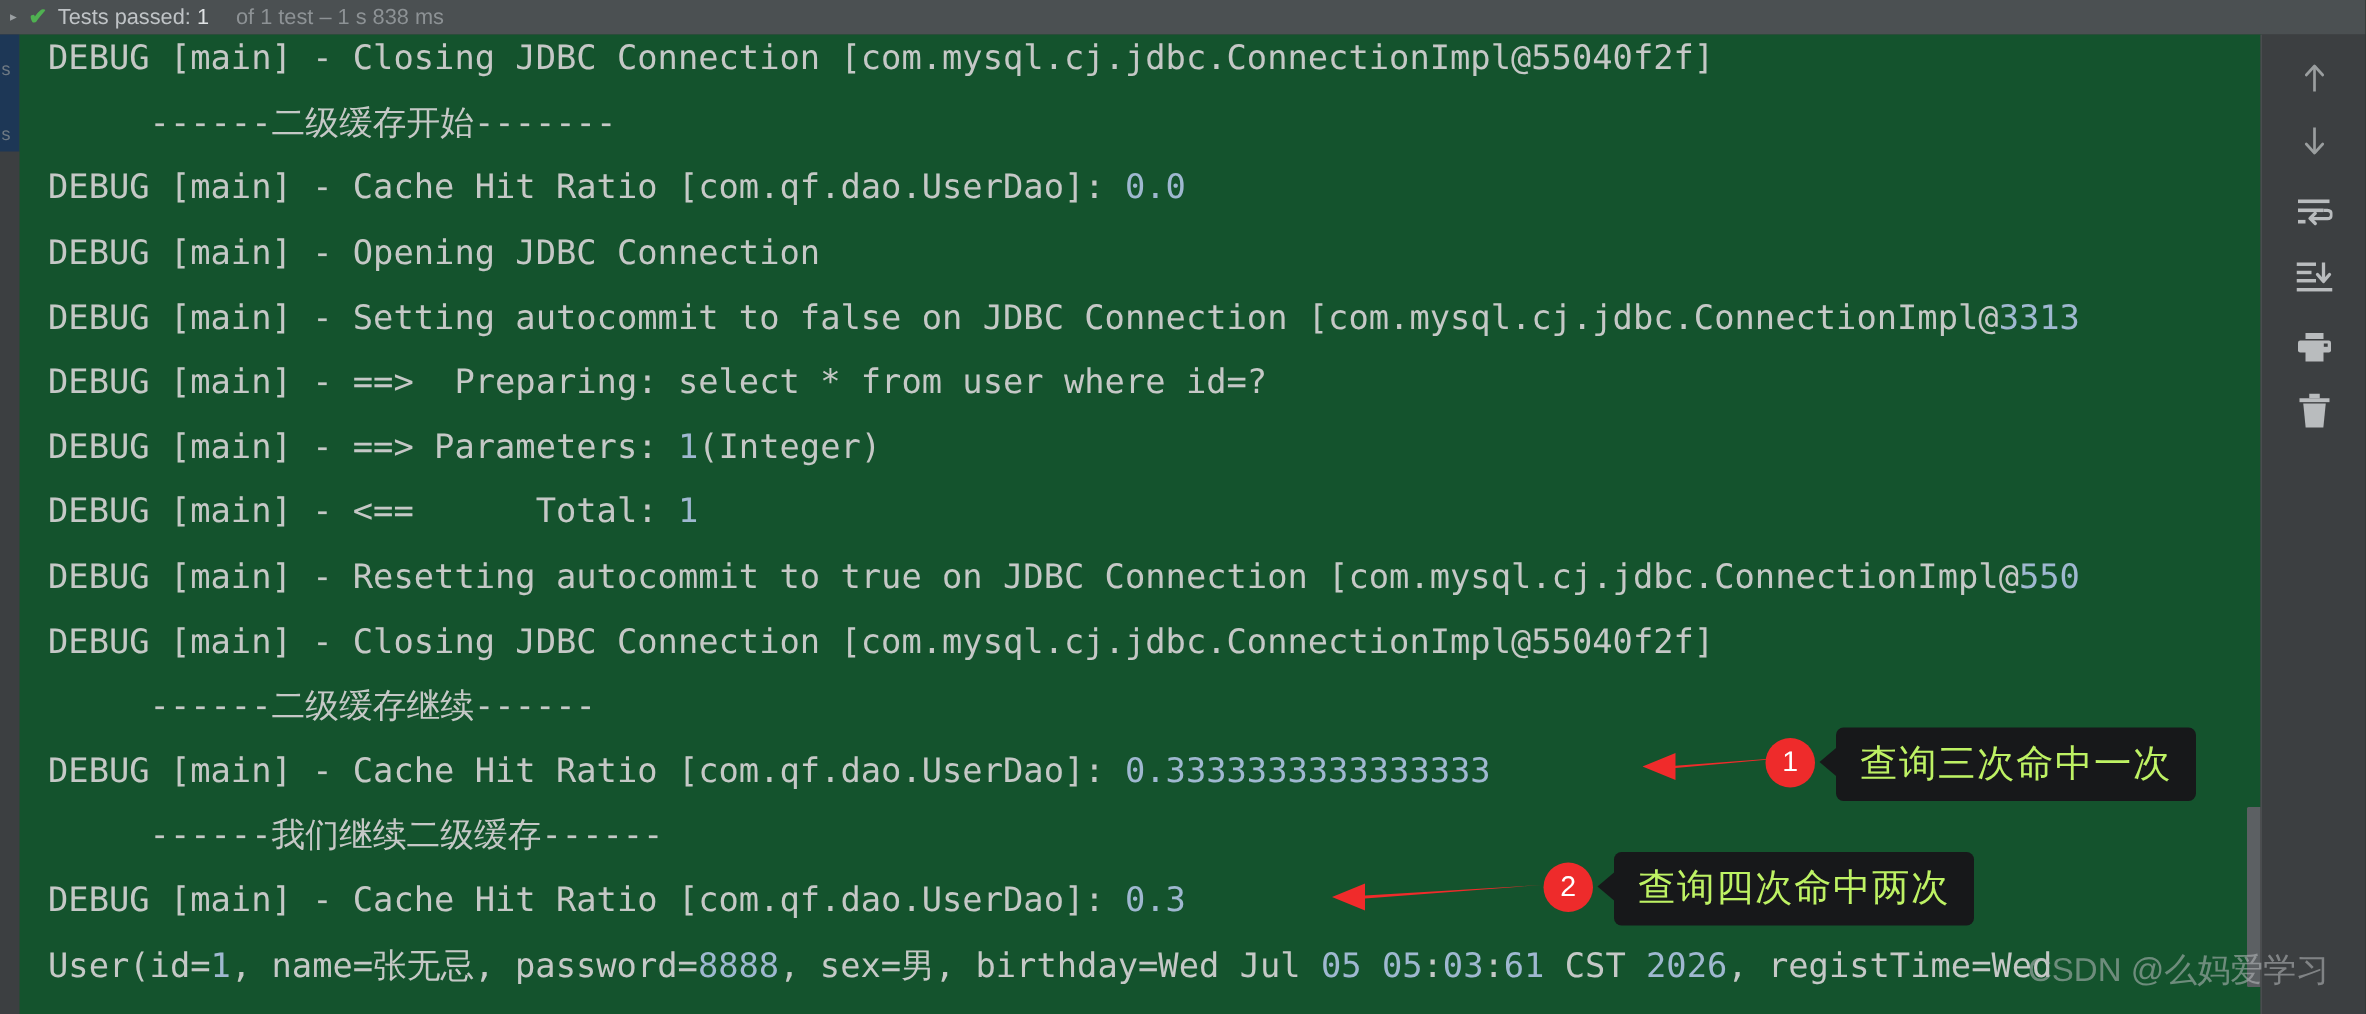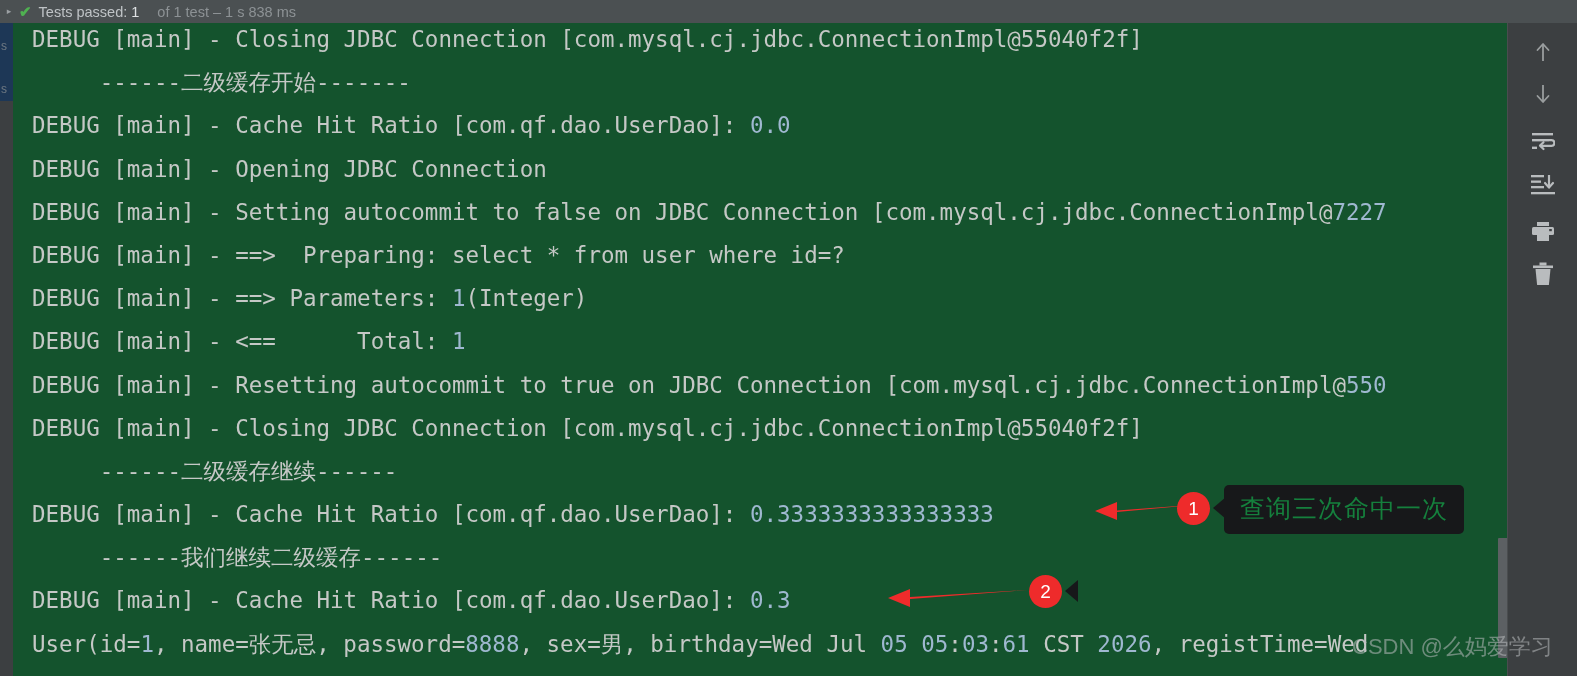--- a/index.html
+++ b/index.html
@@ -169,21 +169,21 @@
     font-family: "Liberation Sans", sans-serif;
     font-size: 19px;
     display: flex;
     align-items: center;
     justify-content: center;
     line-height: 1;
   }
   .callout {
     position: absolute;
     background: #17181a;
-    color: #15803d;
+    color: #bef264;
     font-family: "Liberation Sans", sans-serif;
     font-size: 25px;
     padding: 7px 16px 9px 16px;
     border-radius: 5px;
     white-space: nowrap;
     letter-spacing: 1px;
   }
   .callout-tail {
     position: absolute;
     width: 0; height: 0;
@@ -221,21 +221,21 @@
     <div class="gutter-ghost" style="top:16px;">s</div>
     <div class="gutter-ghost" style="top:59px;">s</div>
   </div>
 
   <div class="console">
     <div class="console-inner" id="console-inner">
         <div class="line">DEBUG [main] - Closing JDBC Connection [com.mysql.cj.jdbc.ConnectionImpl@55040f2f]</div>
         <div class="line">     ------二级缓存开始-------</div>
         <div class="line">DEBUG [main] - Cache Hit Ratio [com.qf.dao.UserDao]: <span class="tok-num">0.0</span></div>
         <div class="line">DEBUG [main] - Opening JDBC Connection</div>
-        <div class="line">DEBUG [main] - Setting autocommit to false on JDBC Connection [com.mysql.cj.jdbc.ConnectionImpl@<span class="tok-num">7227</span></div>
+        <div class="line">DEBUG [main] - Setting autocommit to false on JDBC Connection [com.mysql.cj.jdbc.ConnectionImpl@<span class="tok-num">3313</span></div>
         <div class="line">DEBUG [main] - ==&gt;  Preparing: select * from user where id=?</div>
         <div class="line">DEBUG [main] - ==&gt; Parameters: <span class="tok-num">1</span>(Integer)</div>
         <div class="line">DEBUG [main] - &lt;==      Total: <span class="tok-num">1</span></div>
         <div class="line">DEBUG [main] - Resetting autocommit to true on JDBC Connection [com.mysql.cj.jdbc.ConnectionImpl@<span class="tok-num">550</span></div>
         <div class="line">DEBUG [main] - Closing JDBC Connection [com.mysql.cj.jdbc.ConnectionImpl@55040f2f]</div>
         <div class="line">     ------二级缓存继续------</div>
         <div class="line">DEBUG [main] - Cache Hit Ratio [com.qf.dao.UserDao]: <span class="tok-num">0.3333333333333333</span></div>
         <div class="line">     ------我们继续二级缓存------</div>
         <div class="line">DEBUG [main] - Cache Hit Ratio [com.qf.dao.UserDao]: <span class="tok-num">0.3</span></div>
         <div class="line">User(id=<span class="tok-num">1</span>, name=张无忌, password=<span class="tok-num">8888</span>, sex=男, birthday=Wed Jul <span class="tok-num">05</span> <span class="tok-num">05</span>:<span class="tok-num">03</span>:<span class="tok-num">61</span> CST <span class="tok-num">2026</span>, registTime=Wed</div>
@@ -323,16 +323,17 @@
   <div class="callout-tail" style="left:1213px; top:497px;"></div>
   <div class="callout" style="left:1224px; top:485px;">查询三次命中一次</div>
 
   <div class="annot" style="left:888px; top:578px;">
     <svg class="arrow-svg" width="140" height="34" viewBox="0 0 140 34">
       <path d="M140 12 L22 19 L22 11 L0 20 L22 29 L22 21 Z" fill="#f02b2b"></path>
     </svg>
   </div>
   <div class="badge" style="left:1029px; top:575px;">2</div>
   <div class="callout-tail" style="left:1065px; top:580px;"></div>
+  <div class="callout" style="left:1076px; top:568px;">查询四次命中两次</div>
 
   <div class="watermark" style="left:1352px; top:632px;">CSDN @么妈爱学习</div>
 
 </div>
 
 </body></html>

